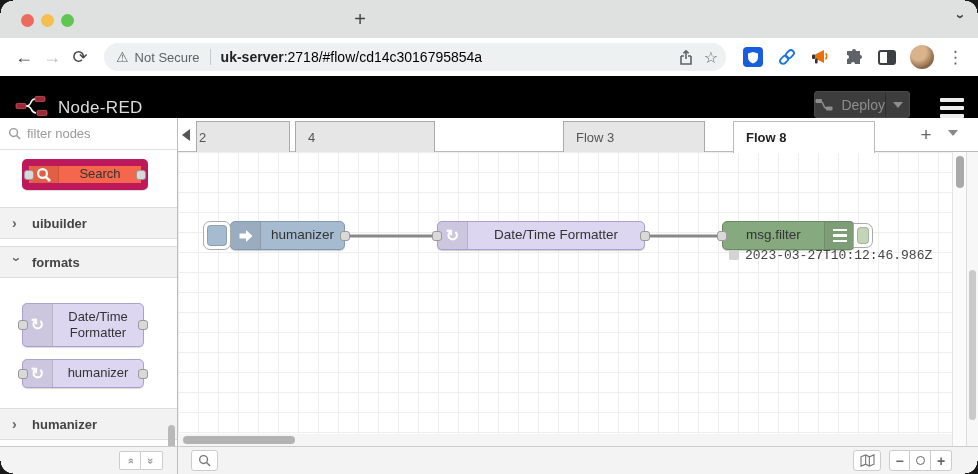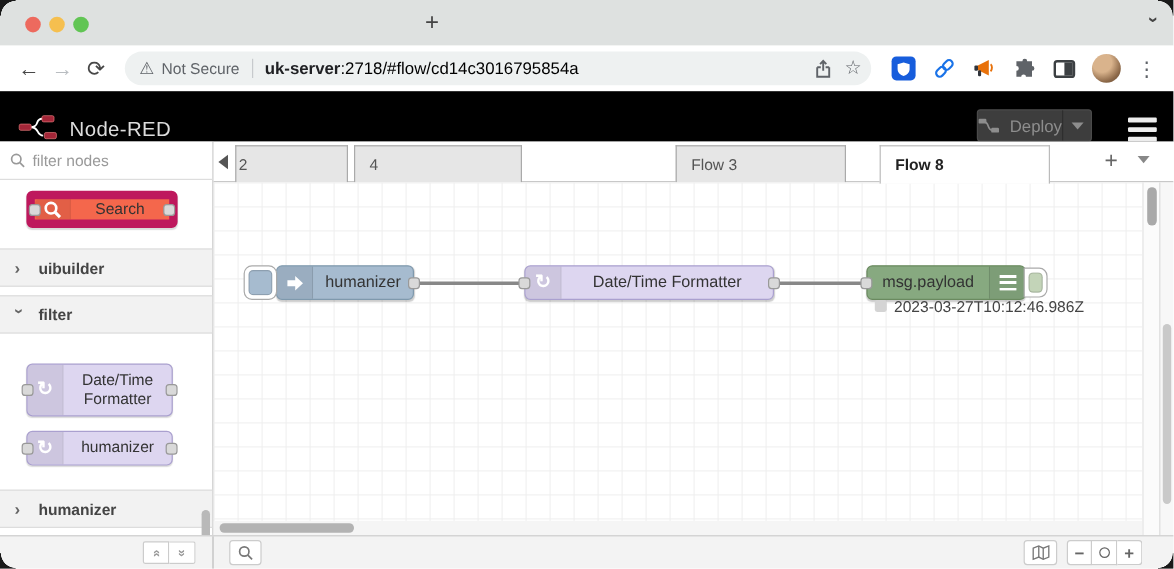--- a/index.html
+++ b/index.html
@@ -98,21 +98,21 @@
   #node-debug { left:544px; top:69px; width:133px; background:var(--debug); border:1px solid #6a8a5f; }
   .port { position:absolute; width:10px; height:10px; background:var(--port); border:1px solid #999; border-radius:3px; z-index:3; }
   .shell-btn { position:absolute; background:#fff; border:1px solid #aaa; border-radius:7px; z-index:2; }
   .shell-btn .inner { position:absolute; inset:3px; border-radius:4px; border:1px solid rgba(0,0,0,.15); }
   #inject-btn { left:25px; top:69px; width:28px; height:29px; }
   #inject-btn .inner { background:var(--inject); }
   #debug-btn { left:675px; top:71px; width:20px; height:25px; border-radius:0 7px 7px 0; }
   #debug-btn .inner { background:#c3d4b8; }
   .debug-bars { width:14px; height:13px; background:repeating-linear-gradient(to bottom, #fff 0 2.5px, rgba(0,0,0,0) 2.5px 5.5px); }
   .status-dot { position:absolute; left:551px; top:98px; width:10px; height:10px; background:#d4d4d4; border-radius:2px; }
-  .status-text { position:absolute; left:567px; top:96px; font-size:13px; color:#444; white-space:nowrap; }
+  .status-text { position:absolute; left:567px; top:96px; font-size:13px; color:#444; white-space:nowrap;font-family:Liberation Mono, monospace; }
 
   #hscroll { position:absolute; left:0; bottom:0; width:774px; height:12px; background:#f5f5f5; }
   #hscroll .thumb { position:absolute; left:5px; top:2px; width:112px; height:8px; background:#b3b3b3; border-radius:4px; }
   #vscroll { position:absolute; right:12px; top:34px; width:14px; height:294px; background:#fbfbfb; border-left:1px solid #e3e3e3; }
   #vscroll .thumb { position:absolute; left:3px; top:4px; width:8px; height:32px; background:#a9a9a9; border-radius:4px; }
   #page-scroll { position:absolute; right:0; top:34px; width:12px; height:322px; background:#f7f7f7; border-left:1px solid #ddd; }
   #page-scroll .thumb { position:absolute; left:2px; top:118px; width:7px; height:150px; background:#c9c9c9; border-radius:4px; }
 
   
   #footer { position:absolute; left:0; top:446px; width:978px; height:28px; background:#f3f3f3; border-top:1px solid #ccc; display:flex; }
@@ -260,21 +260,21 @@
         <span class="pal-port out"></span>
       </div>
 
       <div class="cat-header" style="top:89px">
         <span class="cat-chevron">›</span>
         <span class="cat-label">uibuilder</span>
       </div>
 
       <div class="cat-header" style="top:128px">
         <span class="cat-chevron open">›</span>
-        <span class="cat-label">filter</span>
+        <span class="cat-label">formats</span>
       </div>
 
       <div class="pal-node" id="pal-datetime">
         <span class="pal-port in"></span>
         <span class="node-icon-region">
             <span class="timer-glyph">↻</span>
           </span>
         <span class="node-label">Date/Time Formatter</span>
         <span class="pal-port out"></span>
       </div>
@@ -341,21 +341,21 @@
             </span>
           <span class="node-label">Date/Time Formatter</span>
         </div>
         <span class="port" style="left:254px;top:79px"></span>
         <span class="port" style="left:462px;top:79px"></span>
 
         <div class="shell-btn" id="debug-btn">
             <span class="inner"></span>
           </div>
         <div class="flow-node" id="node-debug">
-          <span class="node-label">msg.payload</span>
+          <span class="node-label">msg.filter</span>
           <span class="node-icon-region right">
               <span class="debug-bars"></span>
             </span>
         </div>
         <span class="port" style="left:539px;top:79px"></span>
 
         <span class="status-dot"></span>
         <span class="status-text">2023-03-27T10:12:46.986Z</span>
 
         <div id="hscroll">

